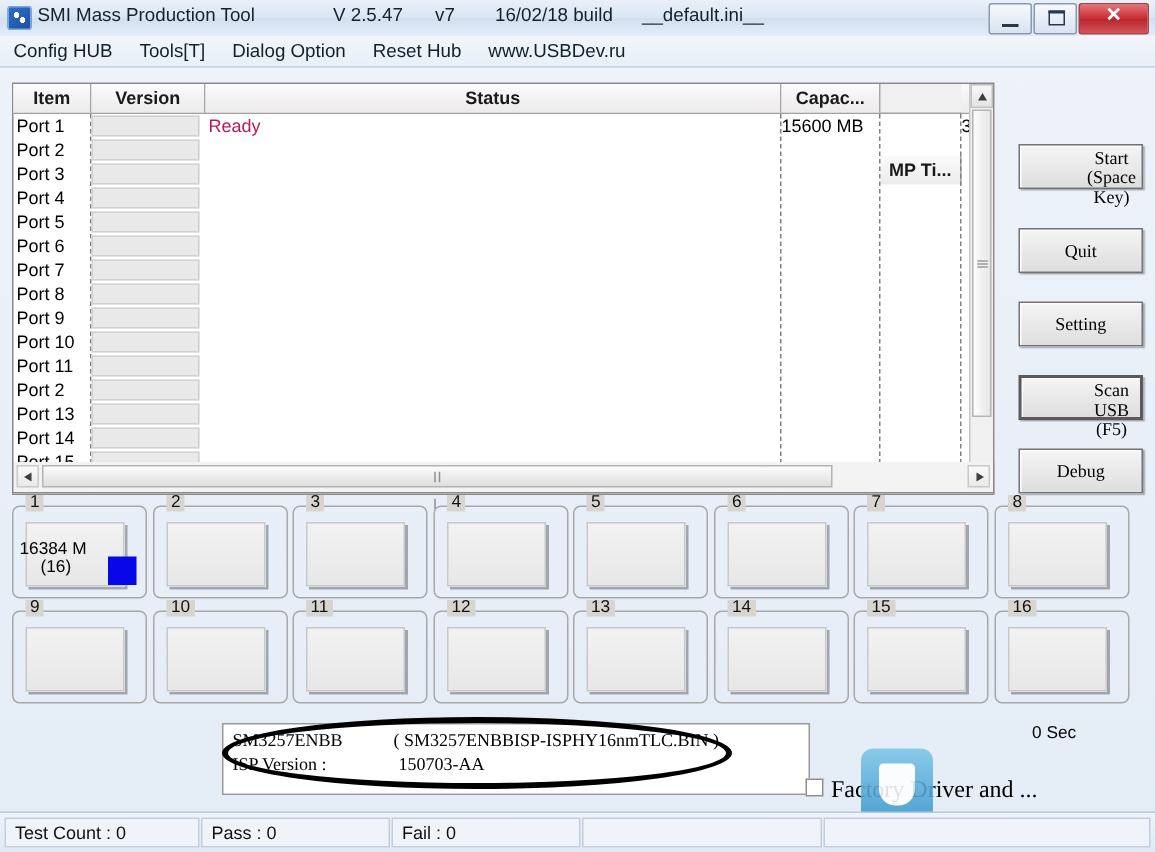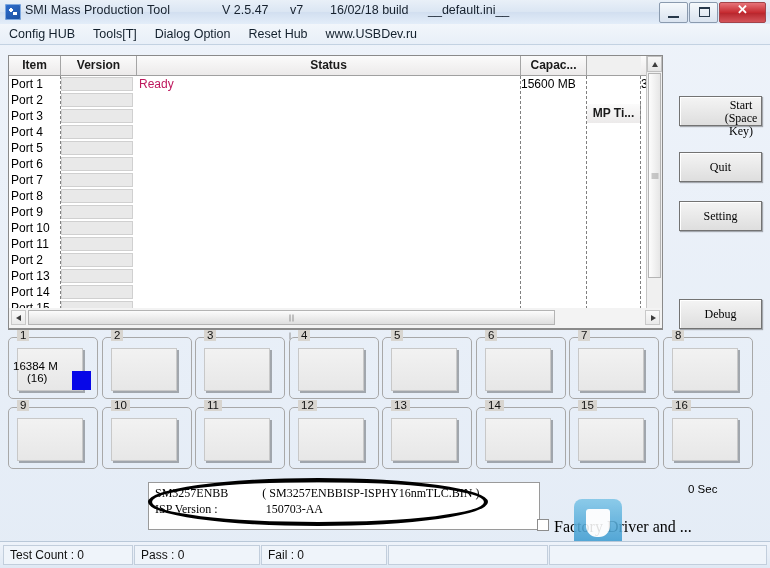--- a/index.html
+++ b/index.html
@@ -355,20 +355,24 @@
   <div class="rbtn dbl" style="top:96px;">
     <div>Start</div>
     <div>(Space Key)</div>
   </div>
   <div class="rbtn" style="top:152px;line-height:28px;padding-top:0;">
     <span>Quit</span>
   </div>
   <div class="rbtn" style="top:201px;line-height:28px;padding-top:0;">
     <span>Setting</span>
   </div>
+  <div class="rbtn dbl focus" style="top:250px;">
+    <div>Scan USB</div>
+    <div>(F5)</div>
+  </div>
   <div class="rbtn" style="top:299px;line-height:28px;padding-top:0;">
     <span>Debug</span>
   </div>
 
   <div class="grid" id="grid-host">
       <div class="cell" style="left: 0px; top: 0px;">
         <div class="cellnum">1</div>
         <div class="cellbox"></div>
         <div class="cellcap">16384 M</div>
         <div class="cellsub">(16)</div>

